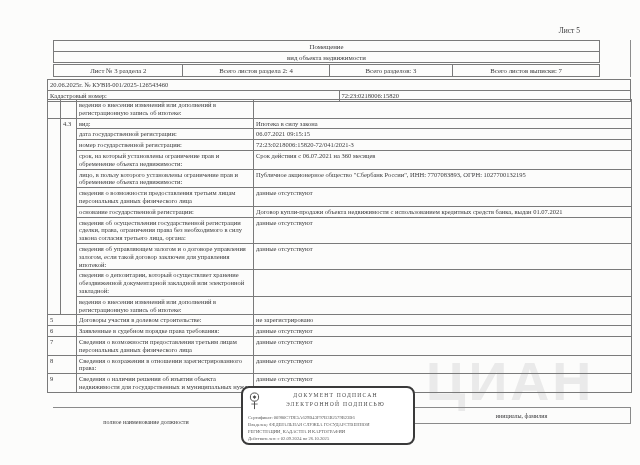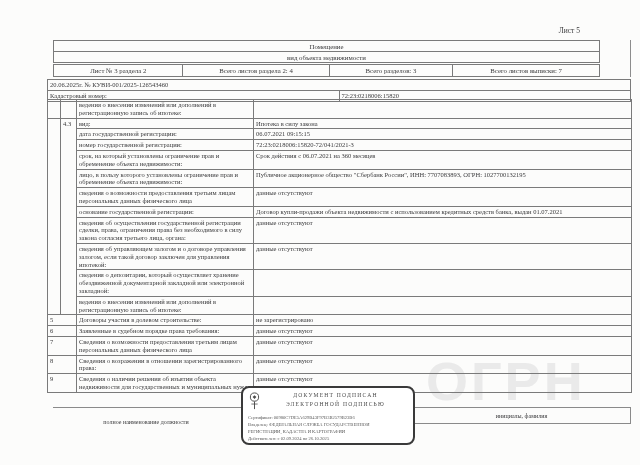--- a/index.html
+++ b/index.html
@@ -77,21 +77,21 @@
   .stamp-emblem{width:15px;flex:0 0 15px;padding-top:1px;}
   .stamp-title{
     flex:1;text-align:center;font-size:5.6px;letter-spacing:1.2px;
     line-height:1.55;color:#4a4a4a;white-space:nowrap;
   }
   .stamp-small{font-size:4.6px;line-height:1.5;color:#5a5a5a;white-space:nowrap;overflow:hidden;}
 </style>
 </head>
 <body>
 
-<div class="watermark">ОГРН</div>
+<div class="watermark">ЦИАН</div>
 
 <div class="sheet-label">Лист 5</div>
 
 <div class="obj-box">
   <div class="row1">Помещение</div>
   <div class="row2">вид объекта недвижимости</div>
 </div>
 
 <div class="sheet-info">
   <div class="cell si1">Лист № 3 раздела 2</div>

